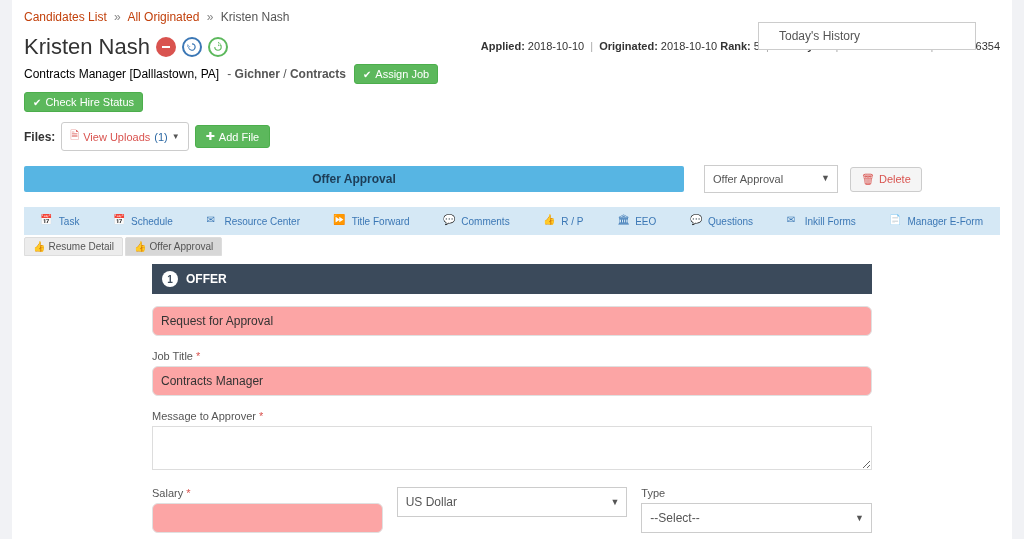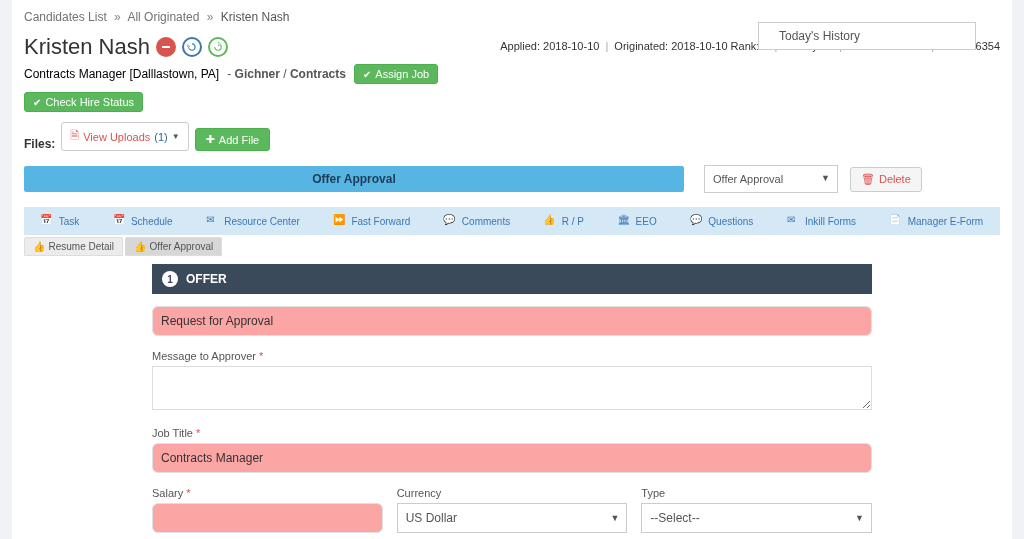--- a/index.html
+++ b/index.html
@@ -3,48 +3,48 @@
 <meta charset="utf-8">
 <style>
   * { box-sizing: border-box; margin: 0; padding: 0; }
   body { font-family: Arial, Helvetica, sans-serif; font-size: 12px; background: #f1f2f5; color: #333; }
   .page { width: 1024px; height: 539px; background: #f1f2f5; position: relative; overflow: hidden; }
   .content-panel { background: #fff; margin: 0 12px; padding: 0; }
   .panel-inner { padding: 10px 12px 0 12px; }
 
   
   .breadcrumbs { font-size: 12px; color: #2a67a3; padding-bottom: 6px; }
-  .breadcrumbs a { color: #737373; text-decoration: none; }
+  .breadcrumbs a { color: #c2410c; text-decoration: none; }
   .breadcrumbs .sep { color: #888; padding: 0 4px; }
   .breadcrumbs .current { color: #555; }
 
   
   .history-dd { position: absolute; right: 24px; top: 12px; width: 218px; height: 28px; border: 1px solid #ccc; background: #fff; font-size: 12px; color: #555; padding: 0 20px 0 20px; }
   .history-dd-wrap { position: relative; }
 
   
   .header-row { display: flex; justify-content: space-between; align-items: flex-start; margin-top: 4px; }
   .name-block { display: flex; align-items: center; gap: 6px; }
   .name-block h1 { font-size: 22px; font-weight: 400; color: #333; }
   .badge-circle { width: 20px; height: 20px; border-radius: 50%; display: inline-flex; align-items: center; justify-content: center; font-size: 11px; color: #fff; cursor: pointer; }
   .badge-red { background: #d9534f; }
   .badge-blue-outline { border: 2px solid #3b77b5; color: #3b77b5; background: #fff; width:20px; height:20px;}
   .badge-green-outline { border: 2px solid #5cb85c; color: #5cb85c; background: #fff; width:20px; height:20px;}
 
   .meta-right { font-size: 11px; color: #333; white-space: nowrap; margin-top: 6px; }
-  .meta-right strong { font-weight: 400; text-align: right; }
+  .meta-right strong { font-weight: 700; text-align: right; }
   .meta-right .divider { color: #aaa; padding: 0 3px; }
 
   .subhead { font-size: 12px; color: #555; margin-top: 4px; display: flex; align-items: center; gap: 8px; flex-wrap: wrap; }
   .subhead a { color: #000000; text-decoration: none; }
   .subhead .gray { color: #555; }
   .subhead .btn-green { background: #5cb85c; color: #fff; border: 1px solid #4cae4c; border-radius: 3px; padding: 3px 8px; font-size: 11px; cursor: pointer; display: inline-flex; align-items: center; gap: 4px; }
   .check { font-size: 10px; }
 
-  .files-row { font-size: 12px; color: #333; margin-top: 10px; display: flex; align-items: flex-end; gap: 6px; }
+  .files-row { font-size: 12px; color: #333; margin-top: 10px; display: flex; align-items: center; gap: 6px; }
   .files-row strong { font-weight: 700; }
   .btn-light { background: #fff; border: 1px solid #ccc; border-radius: 3px; padding: 4px 8px; font-size: 11px; color: #d9534f; cursor: pointer; display: inline-flex; align-items: center; gap: 4px; }
   .btn-light .count { color: #2a67a3; }
   .btn-addfile { background: #5cb85c; color: #fff; border: 1px solid #4cae4c; border-radius: 3px; padding: 4px 10px; font-size: 11px; cursor: pointer; display: inline-flex; align-items: center; gap: 4px; }
 
   
   .stage-row { display: flex; align-items: center; gap: 20px; margin-top: 14px; }
   .stage-bar { flex: 1; background: #57b5e3; color: #1d3d57; text-align: center; padding: 6px 0; font-size: 12px; font-weight: 700; border-radius: 2px; cursor: pointer; max-width: 660px; }
   .stage-controls { display: flex; align-items: center; gap: 12px; }
   .stage-select { width: 134px; height: 28px; border: 1px solid #ccc; font-size: 11px; padding: 0 18px 0 8px; color: #555; background: #fff; }
@@ -187,21 +187,21 @@
       <div class="tool-item">
           <span class="ico">📅</span>
           <span>Schedule</span>
         </div>
       <div class="tool-item">
           <span class="ico">✉</span>
           <span>Resource Center</span>
         </div>
       <div class="tool-item">
           <span class="ico">⏩</span>
-          <span>Fast Forward</span>
+          <span>Title Forward</span>
         </div>
       <div class="tool-item">
           <span class="ico">💬</span>
           <span>Comments</span>
         </div>
       <div class="tool-item">
           <span class="ico">👍</span>
           <span>R / P</span>
         </div>
       <div class="tool-item">
@@ -236,34 +236,33 @@
     <div class="form-area">
       <div class="section-header">
         <span class="num">1</span>
         <span>OFFER</span>
       </div>
       <div class="form-body">
         <div class="mb">
           <input class="form-input" value="Request for Approval" style="">
         </div>
         <div class="mb">
+          <label class="form-label"><span>Job Title</span> <span class="req">*</span></label>
+          <input class="form-input" value="Contracts Manager" style="">
+        </div>
+        <div class="mb">
           <label class="form-label"><span>Message to Approver</span> <span class="req">*</span></label>
           <textarea class="form-textarea" style=""></textarea>
-        </div>
-        <div class="mb">
-          <label class="form-label"><span>Job Title</span> <span class="req">*</span></label>
-          <input class="form-input" value="Contracts Manager" style="">
         </div>
         <div class="form-row3 mb">
           <div class="form-col">
             <label class="form-label"><span>Salary</span> <span class="req">*</span></label>
             <input class="form-input" value="" style="">
           </div>
           <div class="form-col">
-            <label class="form-label">Currency</label>
             <div class="sel-wrap">
               <select class="form-select"><option>US Dollar</option></select>
               <span class="caret">▼</span>
             </div>
           </div>
           <div class="form-col">
             <label class="form-label">Type</label>
             <div class="sel-wrap">
               <select class="form-select"><option>--Select--</option></select>
               <span class="caret">▼</span>

